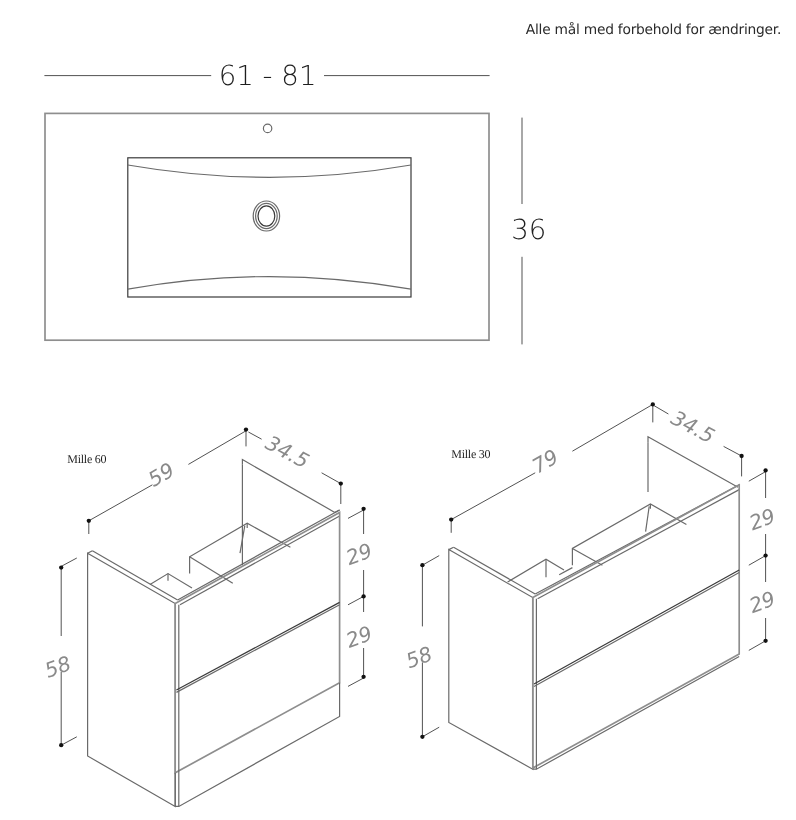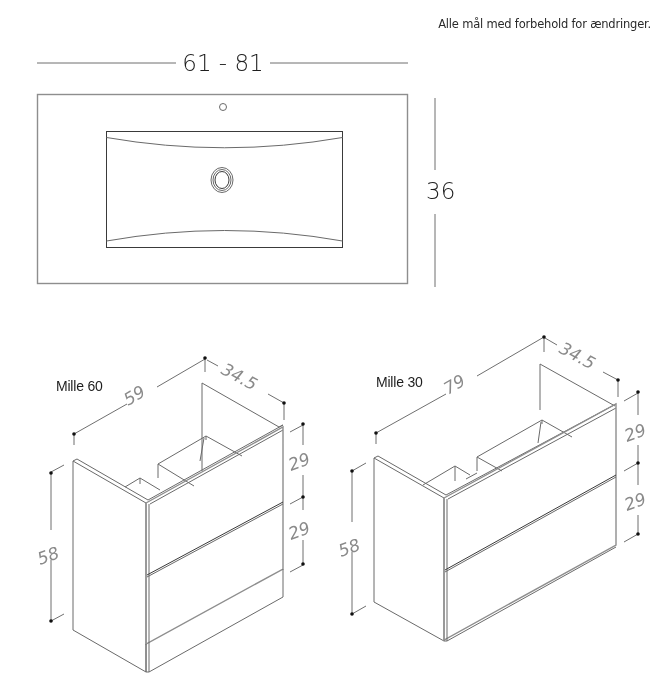--- a/index.html
+++ b/index.html
@@ -1,18 +1,18 @@
 <!DOCTYPE html>
 <html><head>
   <meta charset="utf-8">
   <style>
     html, body { margin: 0; padding: 0; background: #ffffff; }
     body { width: 663px; height: 683px; position: relative; overflow: hidden; font-family: "DejaVu Sans", sans-serif; }
     .disclaimer { position: absolute; top: 17px; right: 12px; font-family: "DejaVu Sans", sans-serif; font-size: 11.5px; color: #2a2a2a; letter-spacing: -0.2px; text-align: center; }
-    .model-label { position: absolute; font-family: Liberation Sans, sans-serif; font-size: 14px; color: #1e1e1e; letter-spacing: -0.2px; }
+    .model-label { position: absolute; font-family: Liberation Serif, serif; font-size: 10px; color: #1e1e1e; letter-spacing: -0.2px; }
     #lbl-60 { left: 56px; top: 378px; }
     #lbl-80 { left: 376px; top: 374px; }
     svg.drawing { position: absolute; left: 0; top: 0; }
     .dimtxt-big { font-family: "DejaVu Sans", sans-serif; font-size: 23px; font-weight: 300; fill: #1e1e1e; }
     .dimtxt-iso { font-family: "DejaVu Sans", sans-serif; font-size: 17px; font-style: italic; fill: #8a8a8a; font-weight: 300; }
     .ln { stroke: #6a6a6a; stroke-width: 1; fill: none; }
     .ln-dark { stroke: #3a3a3a; stroke-width: 1; fill: none; }
     .ln-out { stroke: #8e8e8e; stroke-width: 1.4; fill: none; }
     .dim { stroke: #4a4a4a; stroke-width: 0.8; fill: none; }
     .dot { fill: #111; }

